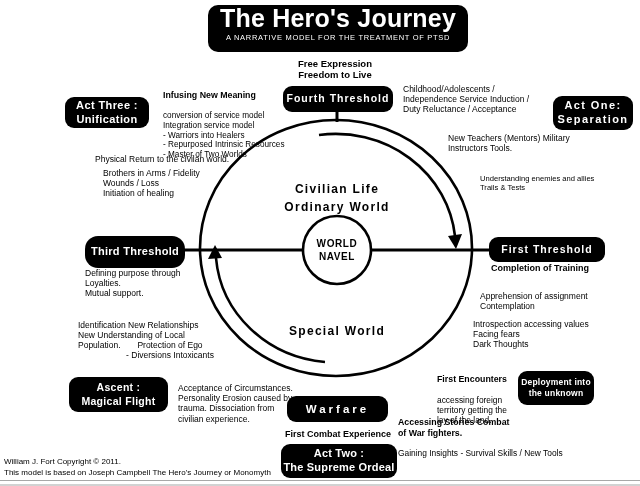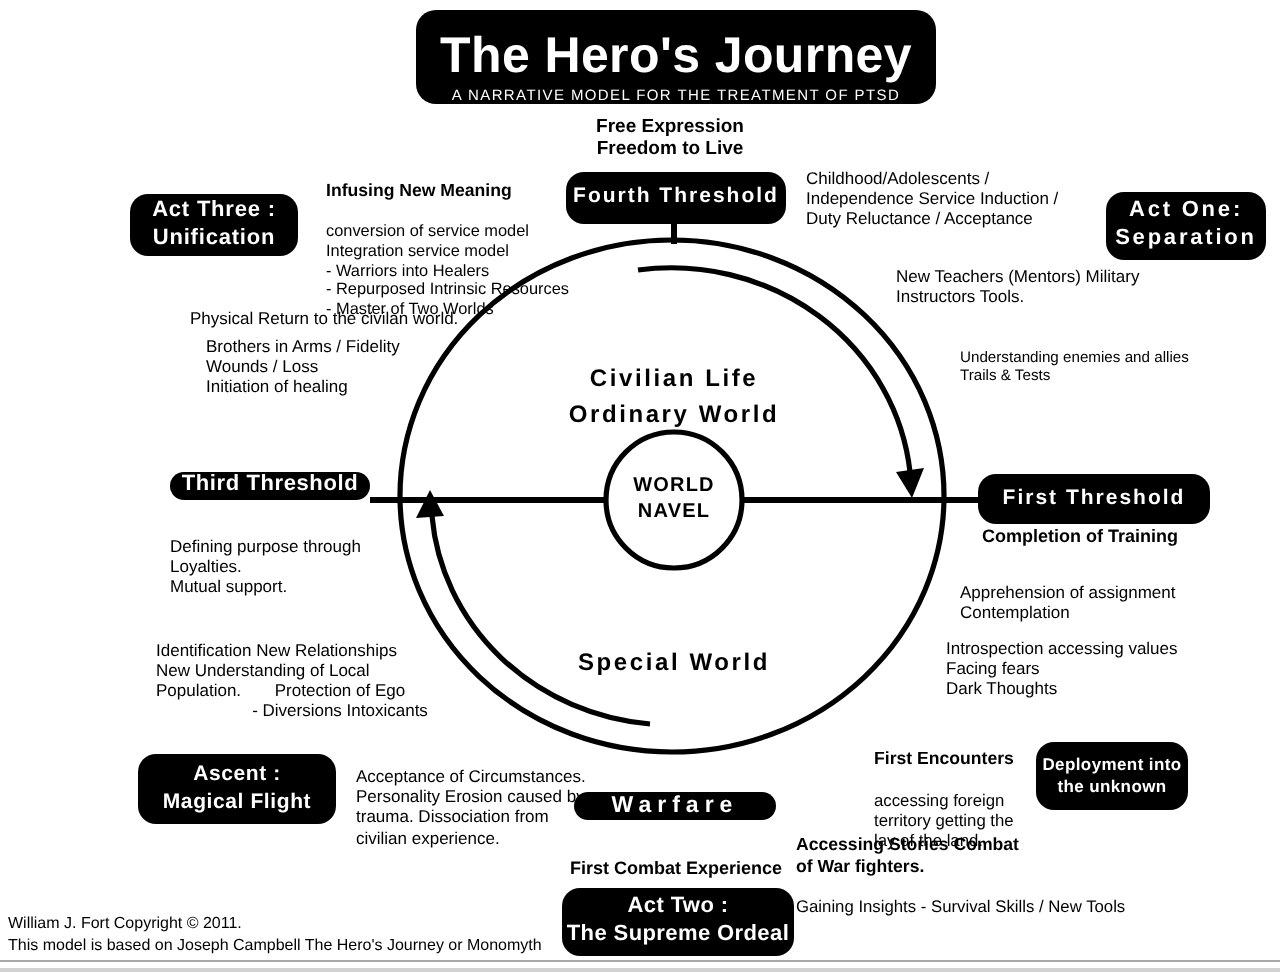--- a/index.html
+++ b/index.html
@@ -5,37 +5,37 @@
   html,body { margin:0; padding:0; background:#ffffff; }
   .canvas {
     position:relative; width:640px; height:486px; background:#fff;
     font-family:"Liberation Sans", sans-serif; color:#000; overflow:hidden;
   }
   svg.layer { position:absolute; left:0; top:0; }
 
   .title-block {
     position:absolute; left:208px; top:5px; width:260px; height:47px;
     background:#000; border-radius:10px; color:#fff; text-align:center;
-    display:flex; flex-direction:column; align-items:center; justify-content:flex-end;
+    display:flex; flex-direction:column; align-items:center; justify-content:flex-start;
   }
   .title-main { font-size:25px; font-weight:700; line-height:1.05; letter-spacing:0.2px; }
   .title-sub  { font-size:7.5px; letter-spacing:0.7px; margin-top:2px; }
 
   .pill {
     position:absolute; background:#000; color:#fff; border-radius:9px;
     display:flex; align-items:center; justify-content:center; text-align:center;
     font-weight:700; white-space:pre-line; line-height:1.25;
   }
   .p-act-three { left:65px;  top:97px;  width:84px;  height:31px; font-size:11px;  letter-spacing:0.4px; }
   .p-fourth    { left:283px; top:86px;  width:110px; height:26px; font-size:10.5px; letter-spacing:1px; }
   .p-act-one   { left:553px; top:96px;  width:80px;  height:34px; font-size:11px;  letter-spacing:1.4px; }
-  .p-third     { left:85px;  top:236px; width:100px; height:14px; font-size:11px;  letter-spacing:0.3px;border-radius:13px; }
+  .p-third     { left:85px;  top:236px; width:100px; height:32px; font-size:11px;  letter-spacing:0.3px;border-radius:13px; }
   .p-first     { left:489px; top:237px; width:116px; height:25px; font-size:10.5px; letter-spacing:1px; }
   .p-ascent    { left:69px;  top:377px; width:99px;  height:35px; font-size:10.5px; letter-spacing:0.3px; }
-  .p-warfare   { left:287px; top:396px; width:101px; height:14px; font-size:11.5px; letter-spacing:3px; }
+  .p-warfare   { left:287px; top:396px; width:101px; height:26px; font-size:11.5px; letter-spacing:3px; }
   .p-act-two   { left:281px; top:444px; width:116px; height:34px; font-size:11px;  letter-spacing:0.2px; }
   .p-deploy    { left:518px; top:371px; width:76px;  height:34px; font-size:8.5px; letter-spacing:0.2px; }
 
   .note { position:absolute; font-size:8.5px; line-height:1.2; white-space:pre-line; }
   .note .note-head { font-weight:700; font-size:8.8px; }
   .note .note-body { font-size:8.2px; }
   .bold-note { font-weight:700; }
   .center-text { text-align:center; }
 
   .world-label {

